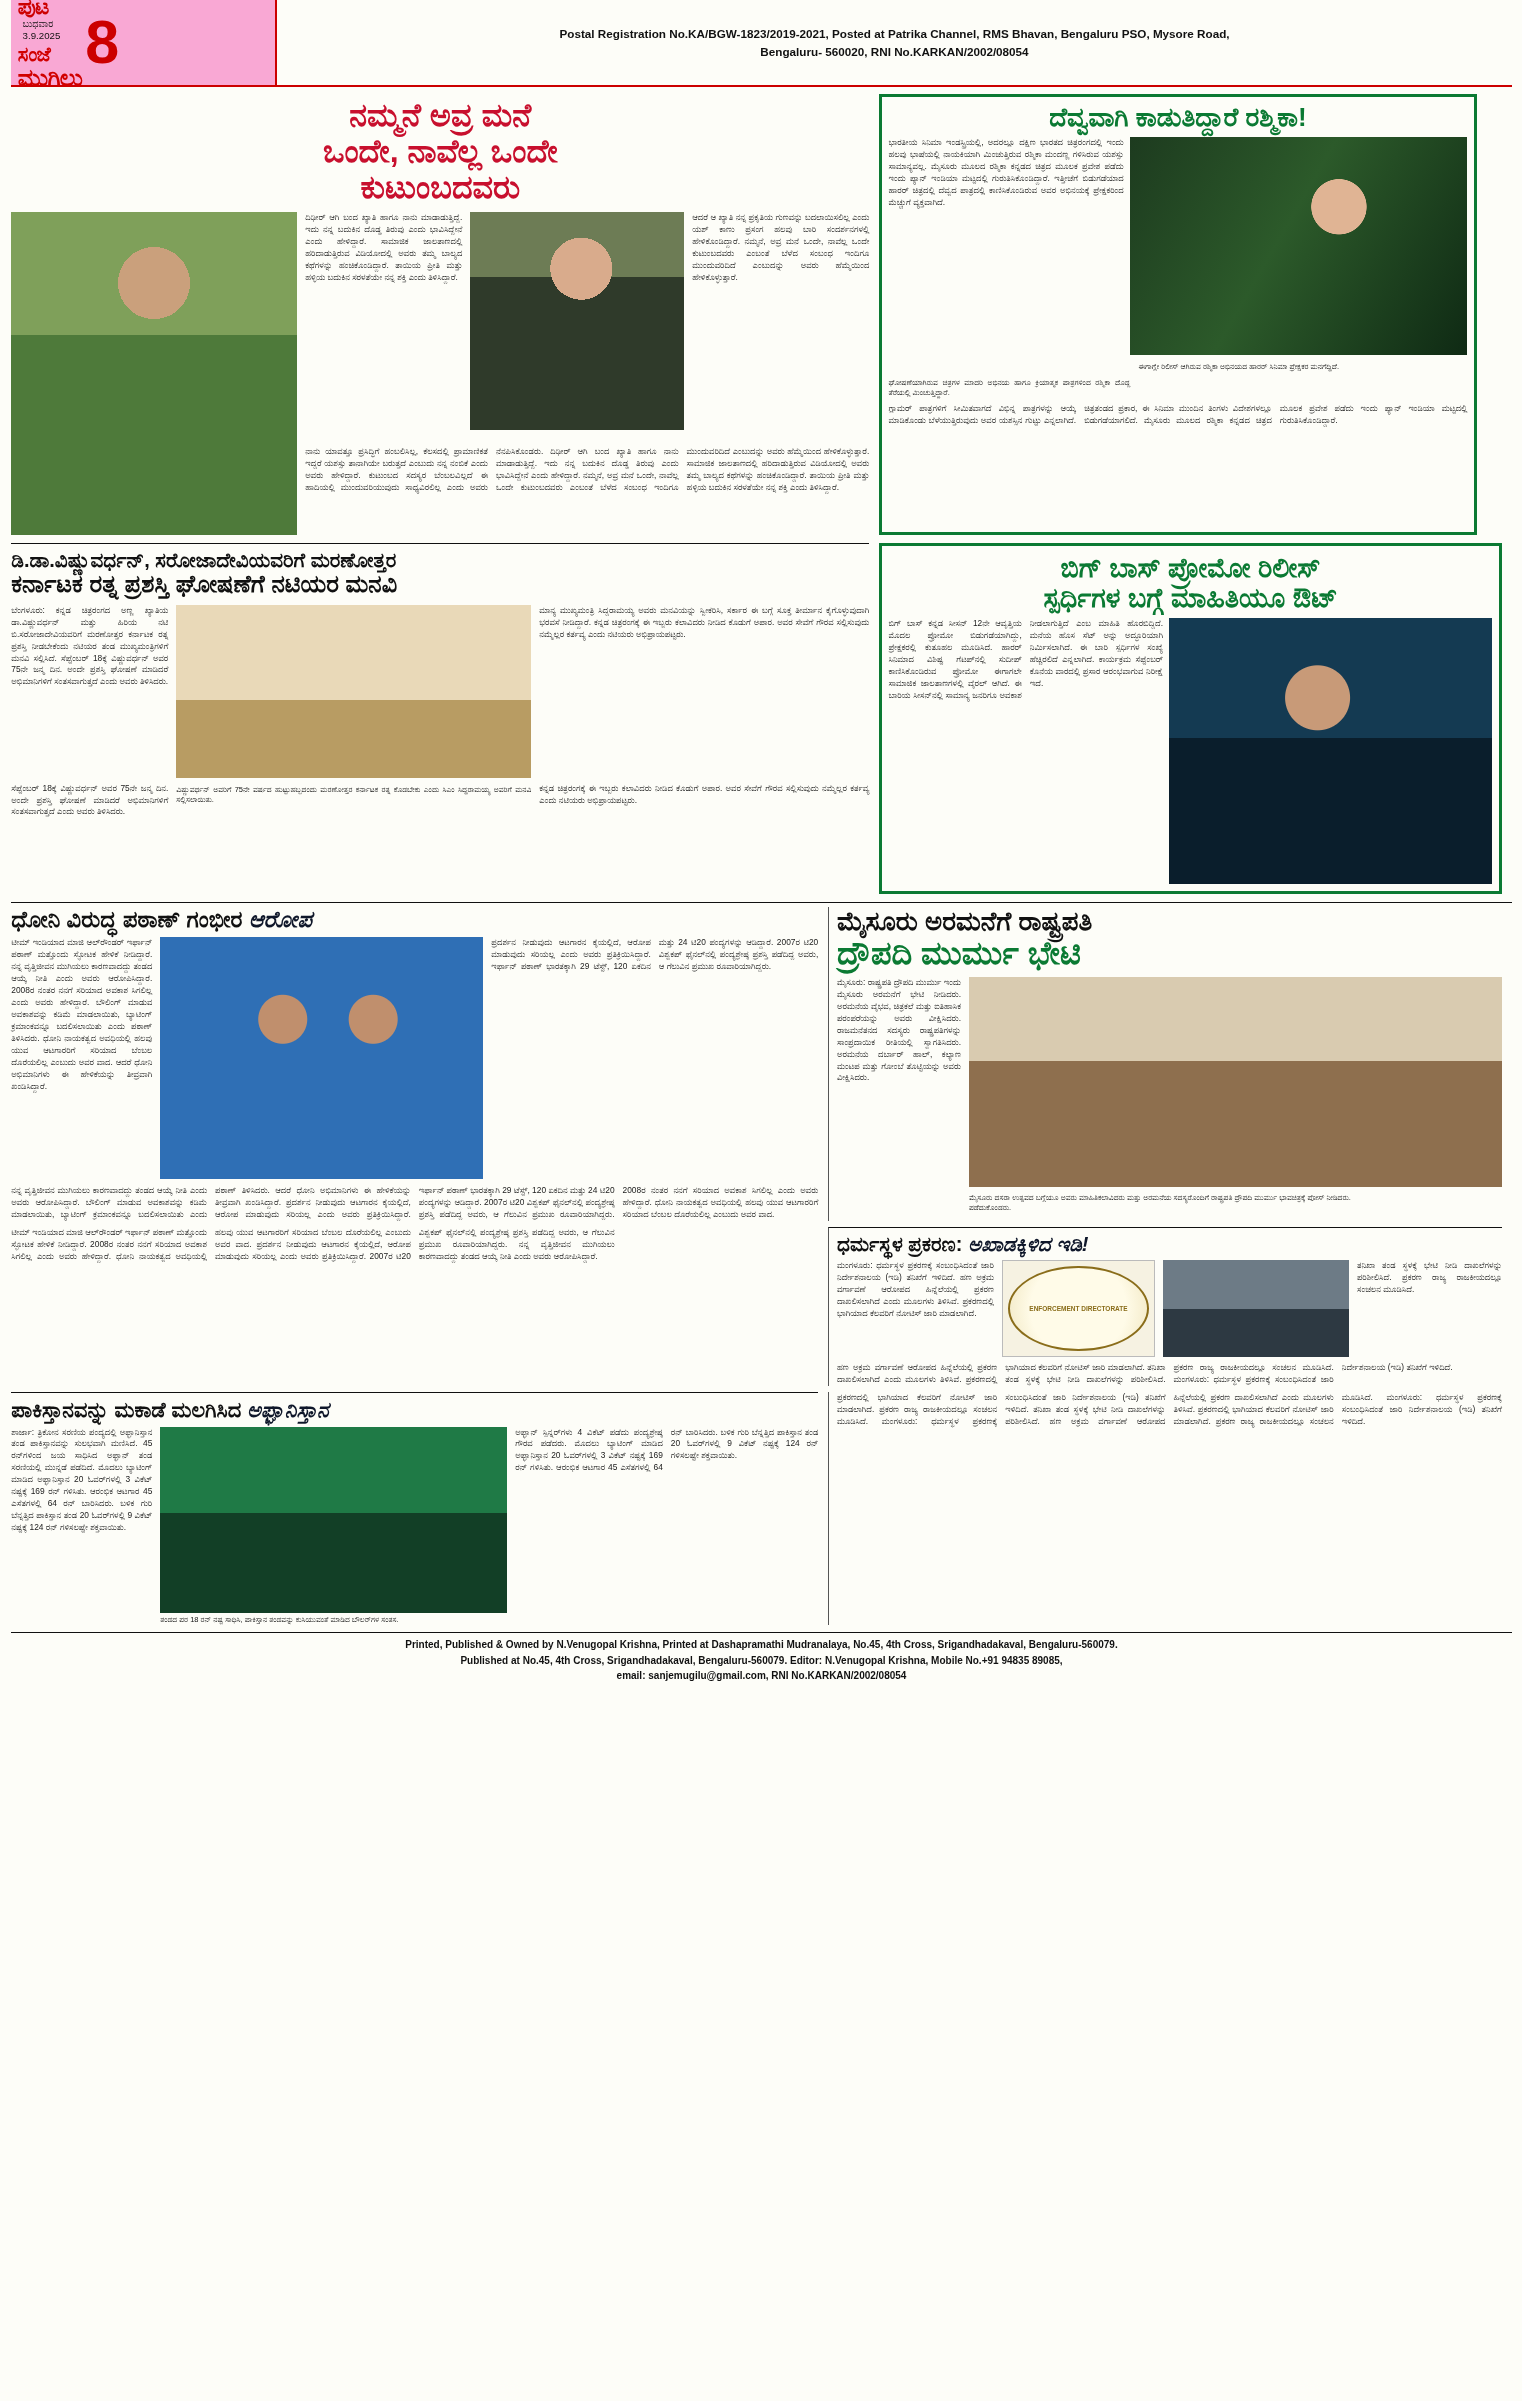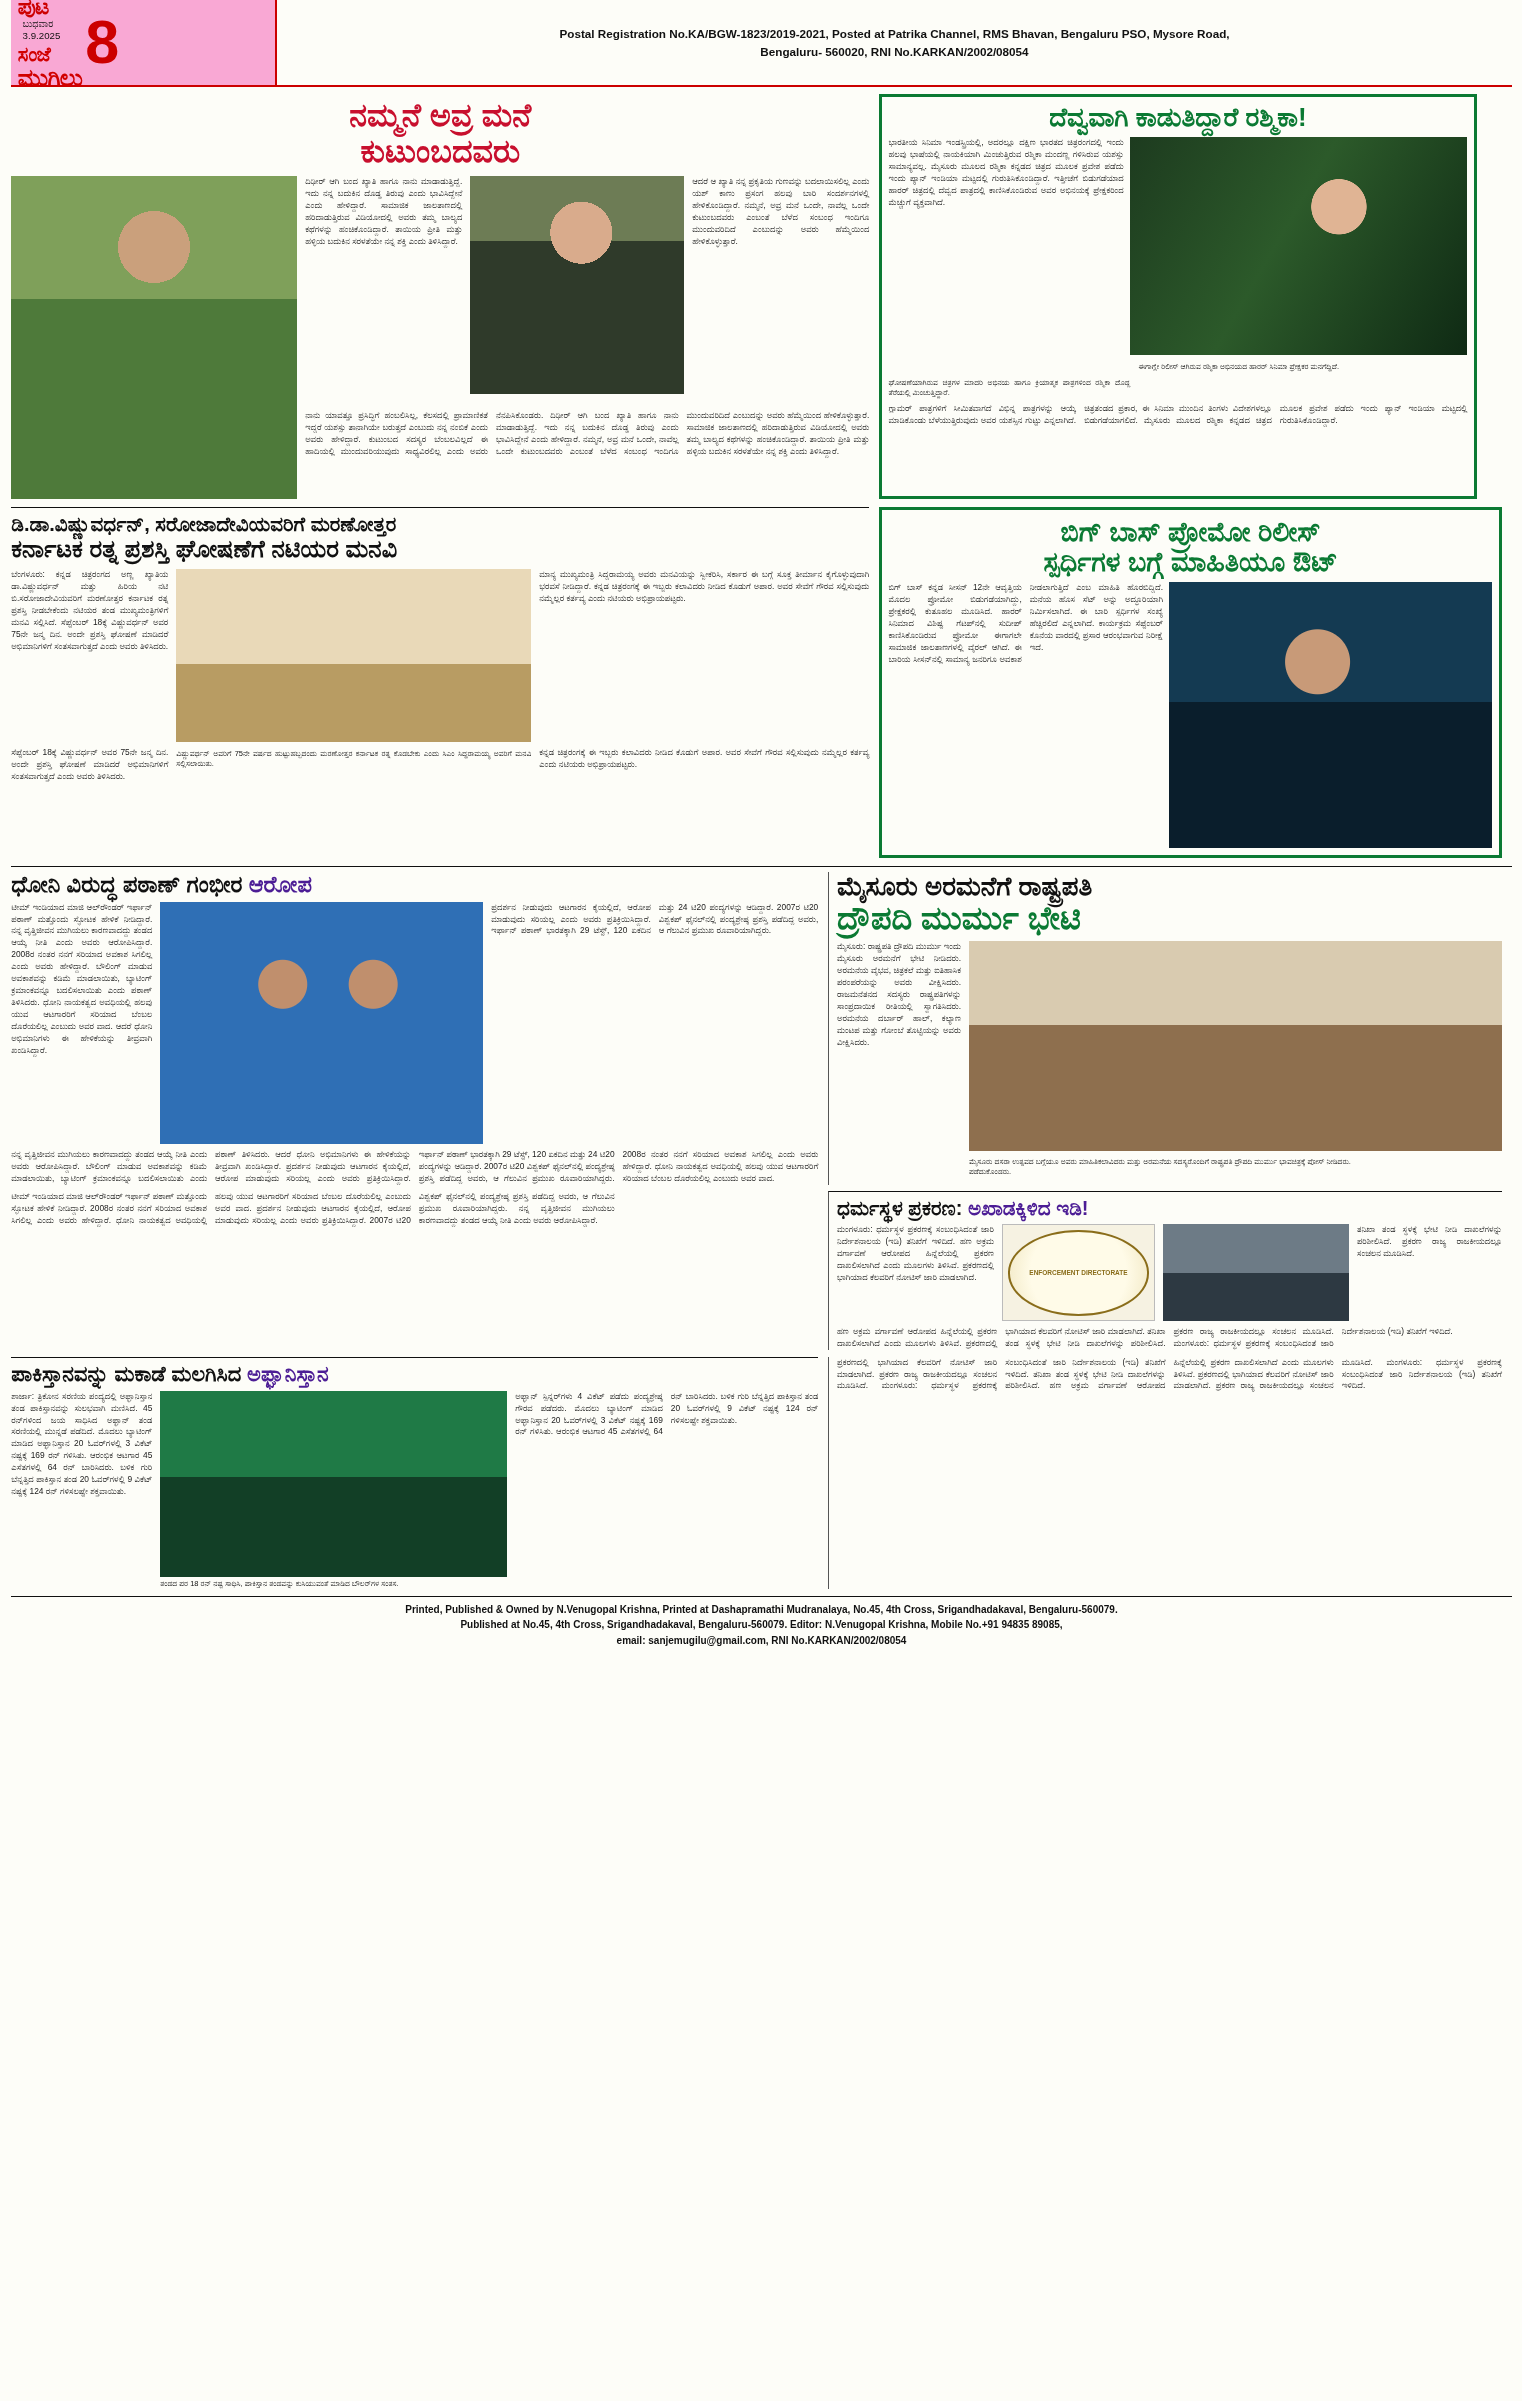--- a/index.html
+++ b/index.html
@@ -25,21 +25,21 @@
   .mast-logo .l1 { font-size:22px; }
   .mast-logo .l2 { font-size:20px; color:#d10000; }
   .mast-logo .l3 { font-size:24px; color:#d10000; }
   .mast-date { font-size:9.7px; color:#111; line-height:1.25; margin-left:4.8px; }
   .mast-big { font-size:61px; font-weight:bold; color:#c00; line-height:0.85; margin-left:3.2px; }
   .mast-right { flex:1; display:flex; align-items:center; justify-content:center; padding:3.2px 8px; }
   .mast-reg { font-size:11.7px; font-weight:bold; text-align:center; line-height:1.5; }
 
   
   .hl { font-weight:bold; line-height:1.12; }
-  .k-red { color:#4c1d95; }
+  .k-red { color:#0f172a;font-style:italic; }
   .k-black { color:#111; }
   .col-text {
     font-size:8.4px; line-height:1.42; text-align:justify;
     column-gap:8px; color:#1a1a1a;
   }
 
   
   .ph { position:relative; overflow:hidden; background:#cfd6da; }
   .ph::after{ content:""; position:absolute; inset:0; }
   .ph-cap { font-size:7.5px; line-height:1.35; text-align:justify; padding-top:2.4px; }
@@ -158,20 +158,21 @@
         <div>Bengaluru- 560020, RNI No.KARKAN/2002/08054</div>
       </div>
     </div>
   </div>
 
   <div class="grid" style="margin-top:6.5px;">
 
     <div id="story1">
       <div class="hl">
         <div>ನಮ್ಮನೆ ಅವ್ರ ಮನೆ</div>
+        <div>ಒಂದೇ, ನಾವೆಲ್ಲ ಒಂದೇ</div>
         <div>ಕುಟುಂಬದವರು</div>
       </div>
       <div id="s1-body">
         <div style="width:286px;">
           <div class="ph" id="s1-photo1"></div>
         </div>
         <div style="flex:1;">
           <div style="display:flex;gap:8px;">
             <div class="col-text" style="width:157px;">
               <span>ದಿಢೀರ್ ಆಗಿ ಬಂದ ಖ್ಯಾತಿ ಹಾಗೂ ನಾನು ಮಾಡಾಡುತ್ತಿದ್ದೆ. ಇದು ನನ್ನ ಬದುಕಿನ ದೊಡ್ಡ ತಿರುವು ಎಂದು ಭಾವಿಸಿದ್ದೇನೆ ಎಂದು ಹೇಳಿದ್ದಾರೆ.</span> <span>ಸಾಮಾಜಿಕ ಜಾಲತಾಣದಲ್ಲಿ ಹರಿದಾಡುತ್ತಿರುವ ವಿಡಿಯೋದಲ್ಲಿ ಅವರು ತಮ್ಮ ಬಾಲ್ಯದ ಕಥೆಗಳನ್ನು ಹಂಚಿಕೊಂಡಿದ್ದಾರೆ. ತಾಯಿಯ ಪ್ರೀತಿ ಮತ್ತು ಹಳ್ಳಿಯ ಬದುಕಿನ ಸರಳತೆಯೇ ನನ್ನ ಶಕ್ತಿ ಎಂದು ತಿಳಿಸಿದ್ದಾರೆ.</span>

